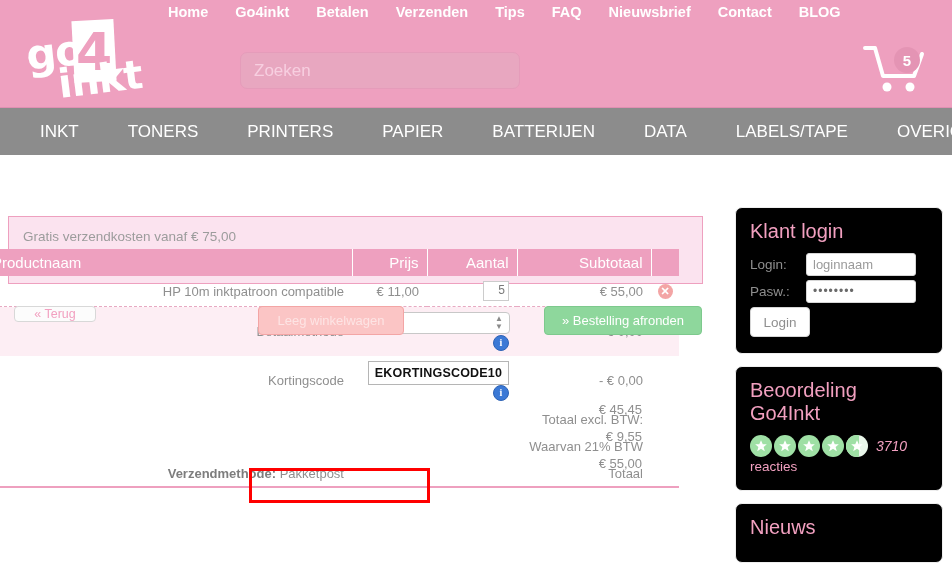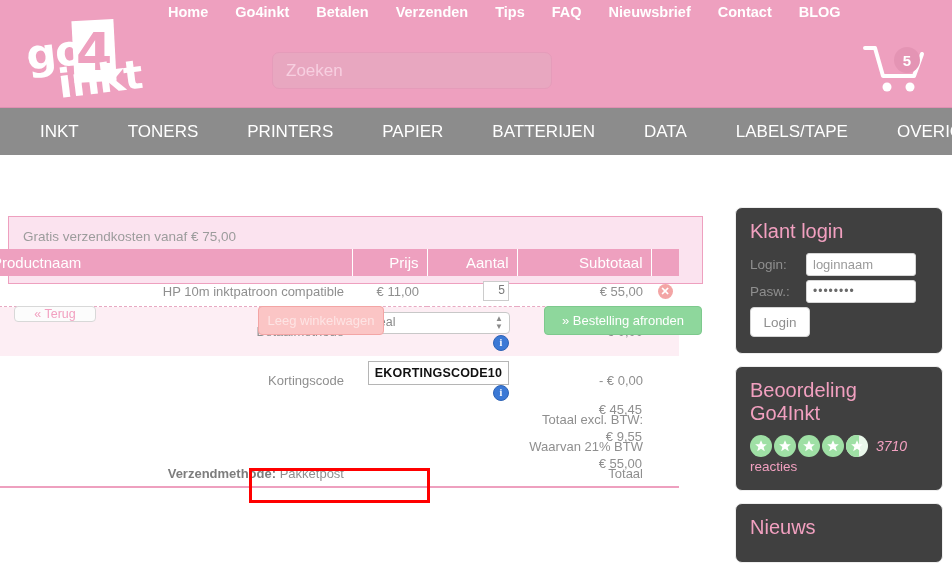--- a/index.html
+++ b/index.html
@@ -36,21 +36,21 @@
     font-family:"DejaVu Sans",sans-serif;
   }
   .topnav{
     position:absolute;left:168px;top:4px;display:flex;align-items:center;gap:27px;
   }
   .topnav a{
     color:#ffffff;font-size:14.5px;font-weight:bold;text-decoration:none;
     white-space:nowrap;
   }
   .searchbox{
-    position:absolute;left:272px;top:52px;width:280px;height:37px;
+    position:absolute;left:240px;top:52px;width:280px;height:37px;
     background:#e8a7c0;border:1px solid #e59cba;border-radius:7px;
     box-sizing:border-box;display:flex;align-items:center;padding-left:13px;
   }
   .searchbox span{color:#f7cfe0;font-size:17px;}
   .cart{
     position:absolute;right:24px;top:42px;width:66px;height:54px;
   }
   .cart svg{display:block;}
   .cart-badge{
     position:absolute;right:8px;top:5px;width:26px;height:26px;border-radius:50%;
@@ -134,35 +134,35 @@
   .freebox .l2{color:#9c9c9c;font-size:13.5px;}
   .freebox .l2 b{font-size:17px;font-weight:bold;color:#8f8f8f;}
   .btnrow{position:relative;margin-top:22px;width:695px;height:30px;}
   .btn-back{
     position:absolute;left:6px;top:0;width:82px;height:16px;
     border:1px solid #d8d8d8;border-radius:4px;background:#fcfcfc;
     color:#f2a0c0;font-size:12.5px;display:flex;align-items:center;
     justify-content:center;box-sizing:border-box;
   }
   .btn-empty{
-    position:absolute;left:250px;top:0;width:126px;height:29px;
+    position:absolute;left:250px;top:0;width:146px;height:29px;
     border:1px solid #f3a5a5;border-radius:4px;background:#fbc5c5;
     color:#fde4e4;font-size:13px;display:flex;align-items:center;
     justify-content:center;box-sizing:border-box;
   }
   .btn-order{
     position:absolute;left:536px;top:0;width:158px;height:29px;
     border:1px solid #7dc98d;border-radius:4px;background:#8ed79c;
     color:#ffffff;font-size:13px;display:flex;align-items:center;
     justify-content:center;box-sizing:border-box;
   }
   
   .panel{
     width:208px;box-sizing:border-box;border:1px solid #eeeeee;border-radius:7px;
-    background:#404040;padding:12px 14px 16px 14px;margin-bottom:12px;
+    background:#000000;padding:12px 14px 16px 14px;margin-bottom:12px;
   }
   .panel h3{
     margin:0 0 10px 0;color:#f2a0c0;font-size:20px;font-weight:normal;
   }
   .lrow{display:flex;align-items:center;margin-bottom:4px;}
   .lrow label{width:56px;color:#8f8f8f;font-size:13.5px;}
   .lrow .inp{
     width:110px;height:23px;border:1px solid #d6d6d6;border-radius:3px;
     background:#ffffff;color:#9a9a9a;font-size:13px;line-height:21px;
     padding:0 6px;box-sizing:border-box;overflow:hidden;white-space:nowrap;

